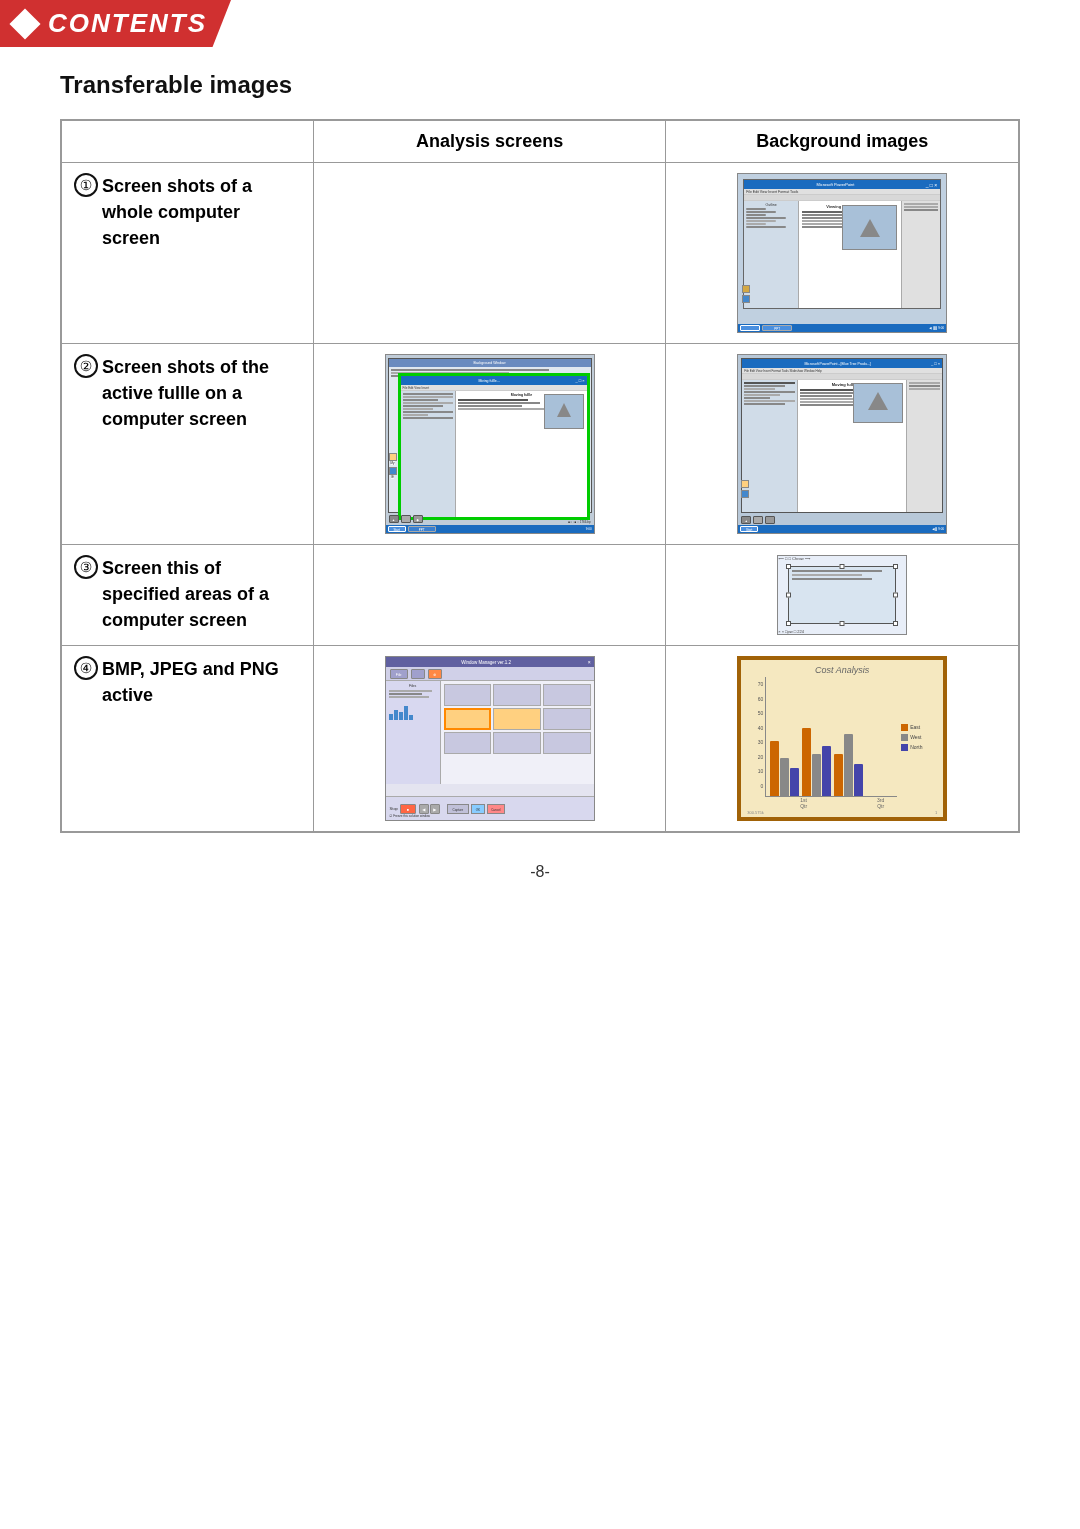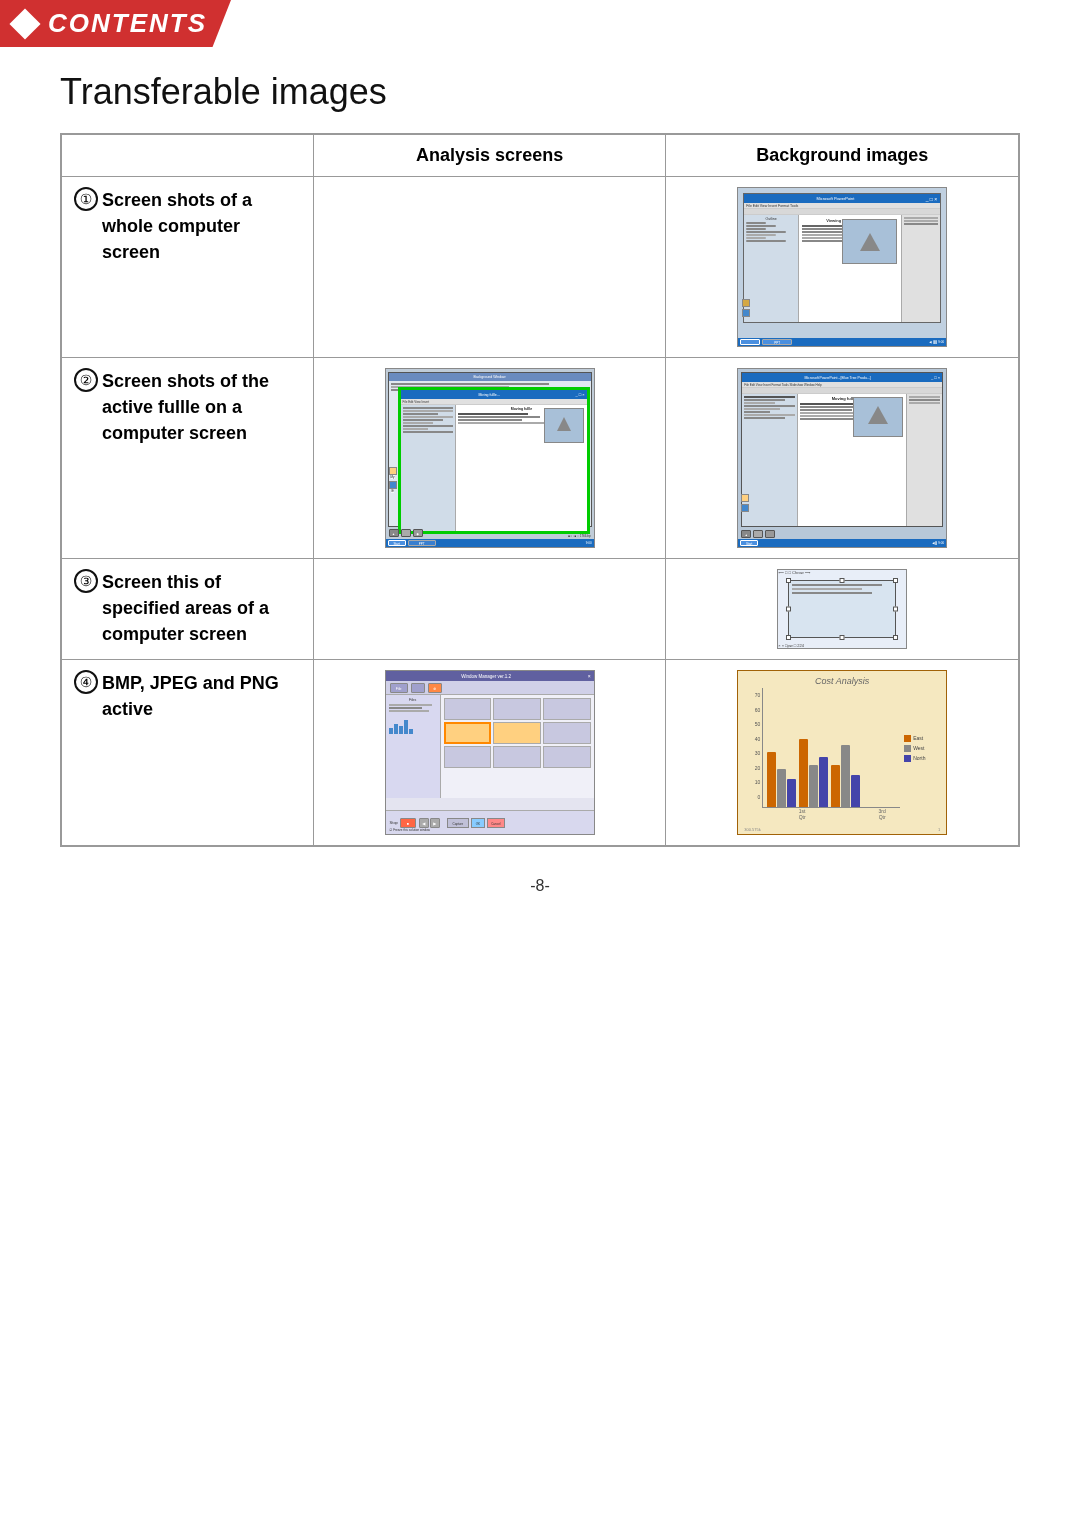--- a/index.html
+++ b/index.html
@@ -35,22 +35,22 @@
     .contents-label {
       color: #ffffff;
       font-size: 26px;
       font-weight: bold;
       letter-spacing: 2px;
       font-style: italic;
     }
 
     
     .page-title {
-      font-size: 36px;
-      font-weight: normal;
+      font-size: 24px;
+      font-weight: bold;
       margin: 24px 60px 20px 60px;
       color: #111;
     }
 
     
     .main-table-wrapper {
       margin: 0 60px;
       border: 1px solid #999;
     }
 
@@ -488,21 +488,21 @@
                 <div style="width:14px;height:10px;background:#88ccff;border:1px solid #888;font-size:3px;color:#333;text-align:center;line-height:10px;">OK</div>
                 <div style="width:18px;height:10px;background:#ff8888;border:1px solid #888;font-size:3px;color:#333;text-align:center;line-height:10px;">Cancel</div>
               </div>
             </div>
 
             <div style="position:absolute;bottom:0;left:4px;font-size:3px;color:#333;line-height:8px;">☑ Freeze this solution window</div>
           </div>
         </td>
         <td class="projection-cell">
 
-          <div style="width:210px;height:165px;border:1px solid #a16207;background:#f5e8c0;position:relative;overflow:hidden;margin:0 auto;">
+          <div style="width:210px;height:165px;border:4px solid #a16207;background:#f5e8c0;position:relative;overflow:hidden;margin:0 auto;">
             <div style="font-size:9px;color:#666;padding:5px 8px 2px;font-style:italic;">Cost Analysis</div>
             <div style="display:flex;height:120px;padding:0 6px;">
 
               <div style="display:flex;flex-direction:column;justify-content:space-between;align-items:flex-end;padding:4px 2px 8px 0;width:18px;">
                 <span style="font-size:5px;color:#555;">70</span>
                 <span style="font-size:5px;color:#555;">60</span>
                 <span style="font-size:5px;color:#555;">50</span>
                 <span style="font-size:5px;color:#555;">40</span>
                 <span style="font-size:5px;color:#555;">30</span>
                 <span style="font-size:5px;color:#555;">20</span>

